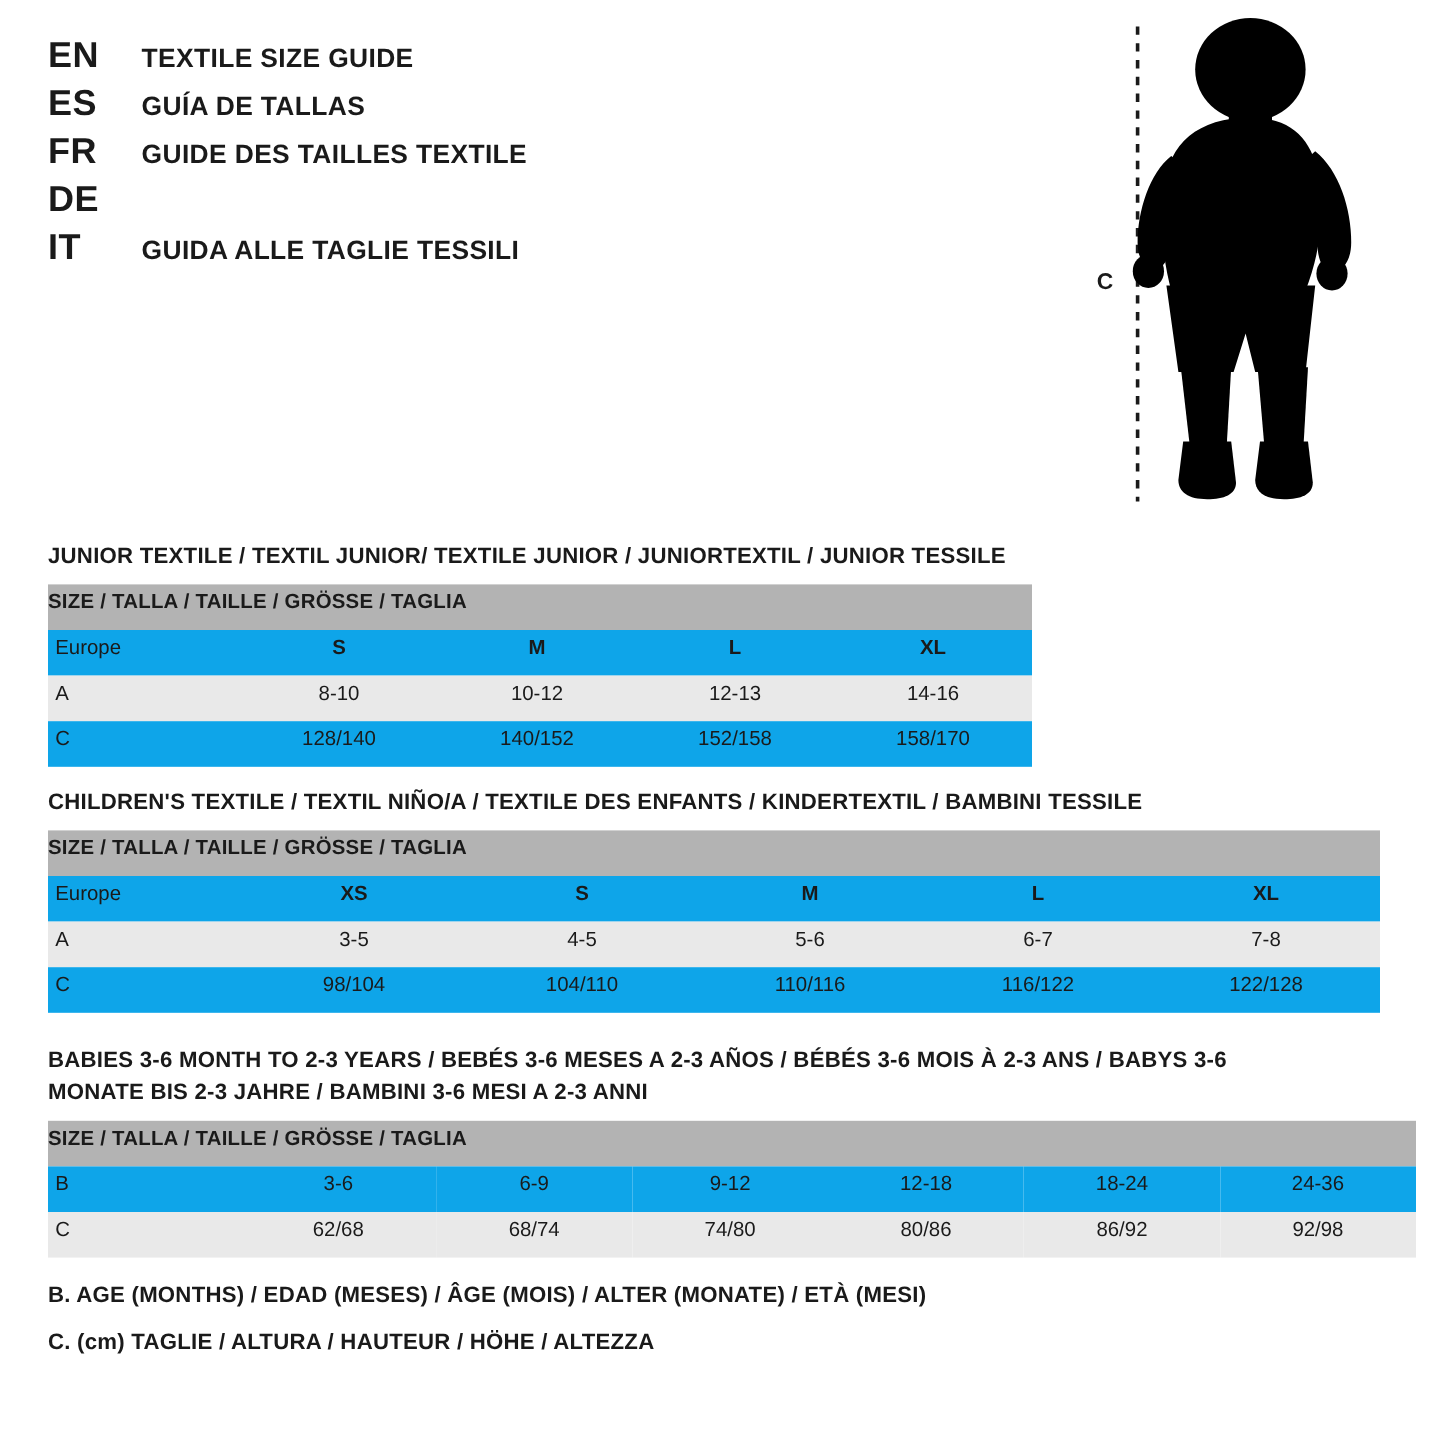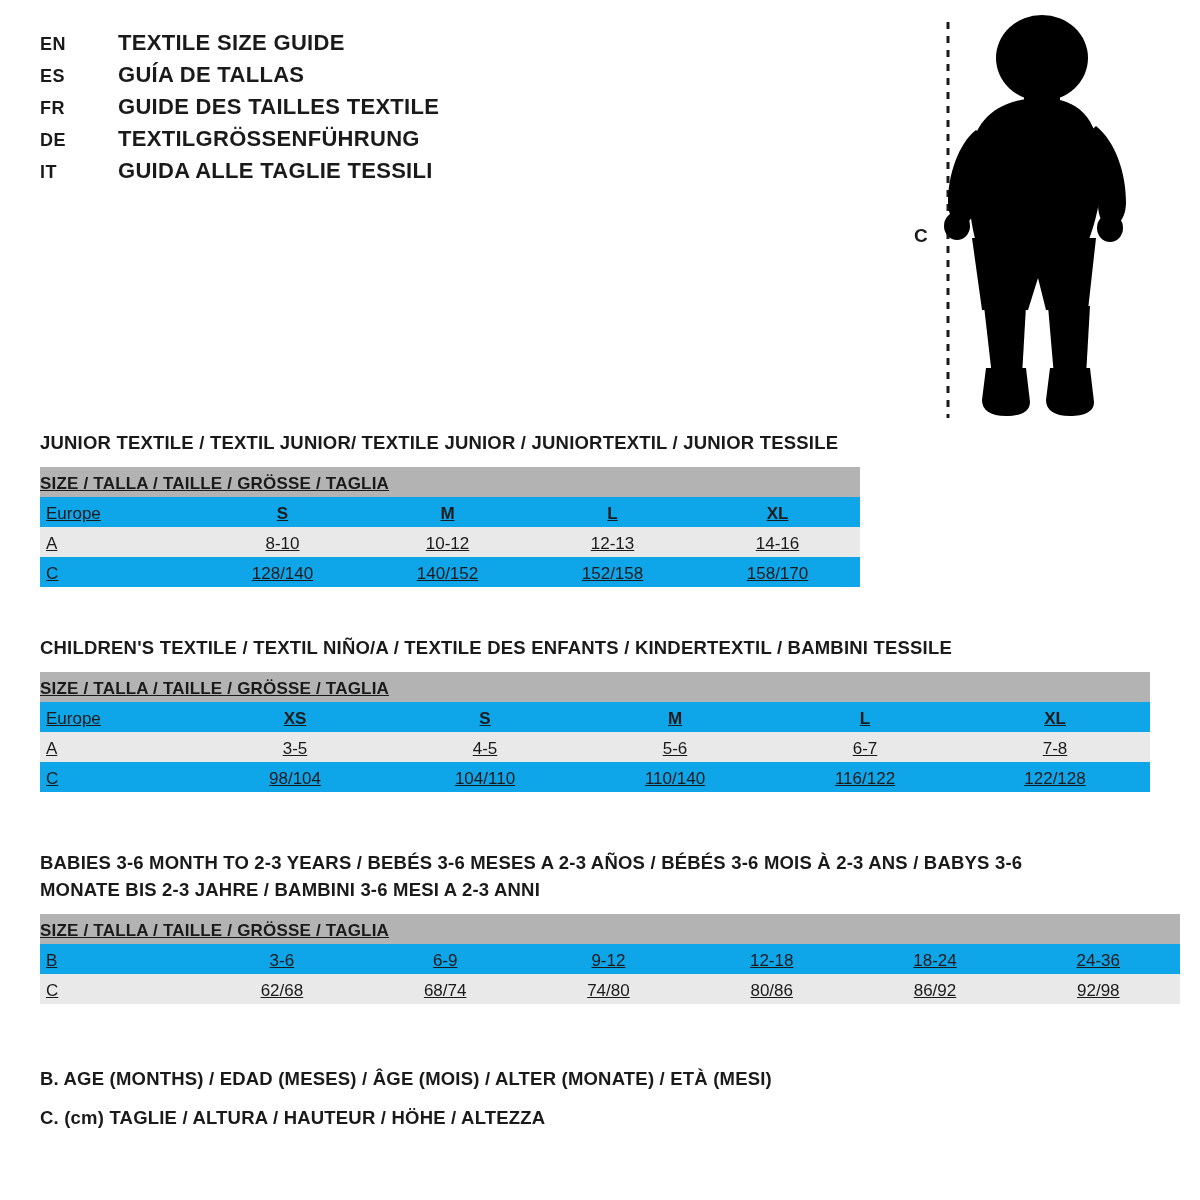--- a/index.html
+++ b/index.html
@@ -27,21 +27,21 @@
     width: 820px;
   }
   .header-row {
     display: flex;
     align-items: baseline;
     margin-bottom: 6px;
   }
   .lang-code {
     width: 78px;
     flex: 0 0 78px;
-    font-size: 18px;
+    font-size: 30px;
     font-weight: 700;
     letter-spacing: 0.5px;
   }
   .lang-title {
     font-size: 22px;
     font-weight: 700;
     letter-spacing: 0.3px;
     text-transform: uppercase;
   }
 
@@ -56,40 +56,39 @@
   .figure svg { display: block; }
   .c-label {
     position: absolute;
     left: 14px;
     top: 215px;
     font-size: 19px;
     font-weight: 700;
   }
 
   
-  .section { position: absolute; left: 40px; }
+  .section { position: absolute; left: 40px; margin-top: 20px; }
   .section-title {
     font-size: 18.5px;
     font-weight: 700;
     letter-spacing: 0.2px;
     text-transform: uppercase;
     margin-bottom: 10px;
     line-height: 1.45;
   }
 
   table.size-table {
     border-collapse: collapse;
     table-layout: fixed;
     font-size: 17px;
   }
   table.size-table td {
-    padding: 5px 0 0 0;
+    padding: 5px 0 13px 0;
     height: 30px;
     vertical-align: middle;
-    text-decoration: underline;
   }
   .row-head td {
     background: #b3b3b3;
     font-weight: 700;
     font-size: 17px;
     letter-spacing: 0.2px;
     padding-left: 6px;
   }
   .row-white td { background: #0ea5e9; }
   .row-gray td  { background: #e9e9e9; }
@@ -130,21 +129,20 @@
     <div class="header-row">
       <span class="lang-code">ES</span>
       <span class="lang-title">GUÍA DE TALLAS</span>
     </div>
     <div class="header-row">
       <span class="lang-code">FR</span>
       <span class="lang-title">GUIDE DES TAILLES TEXTILE</span>
     </div>
     <div class="header-row">
       <span class="lang-code">DE</span>
-      <span class="lang-title">TEXTILGRÖSSENFÜHRUNG</span>
     </div>
     <div class="header-row">
       <span class="lang-code">IT</span>
       <span class="lang-title">GUIDA ALLE TAGLIE TESSILI</span>
     </div>
   </div>
 
   <div class="figure">
     <span class="c-label">C</span>
     <svg width="260" height="420" viewBox="0 0 260 420">
@@ -253,21 +251,21 @@
           <td class="cell-val">3-5</td>
           <td class="cell-val">4-5</td>
           <td class="cell-val">5-6</td>
           <td class="cell-val">6-7</td>
           <td class="cell-val">7-8</td>
         </tr>
         <tr class="row-white">
           <td class="cell-label">C</td>
           <td class="cell-val">98/104</td>
           <td class="cell-val">104/110</td>
-          <td class="cell-val">110/140</td>
+          <td class="cell-val">110/116</td>
           <td class="cell-val">116/122</td>
           <td class="cell-val">122/128</td>
         </tr>
       </tbody>
     </table>
   </div>
 
   <div class="section" style="top:850px;">
     <div class="section-title" style="width:1000px;">BABIES 3-6 MONTH TO 2-3 YEARS / BEBÉS 3-6 MESES A 2-3 AÑOS / BÉBÉS 3-6 MOIS À 2-3 ANS / BABYS 3-6 MONATE BIS 2-3 JAHRE / BAMBINI 3-6 MESI A 2-3 ANNI</div>
     <table class="size-table" style="width:1140px;">

